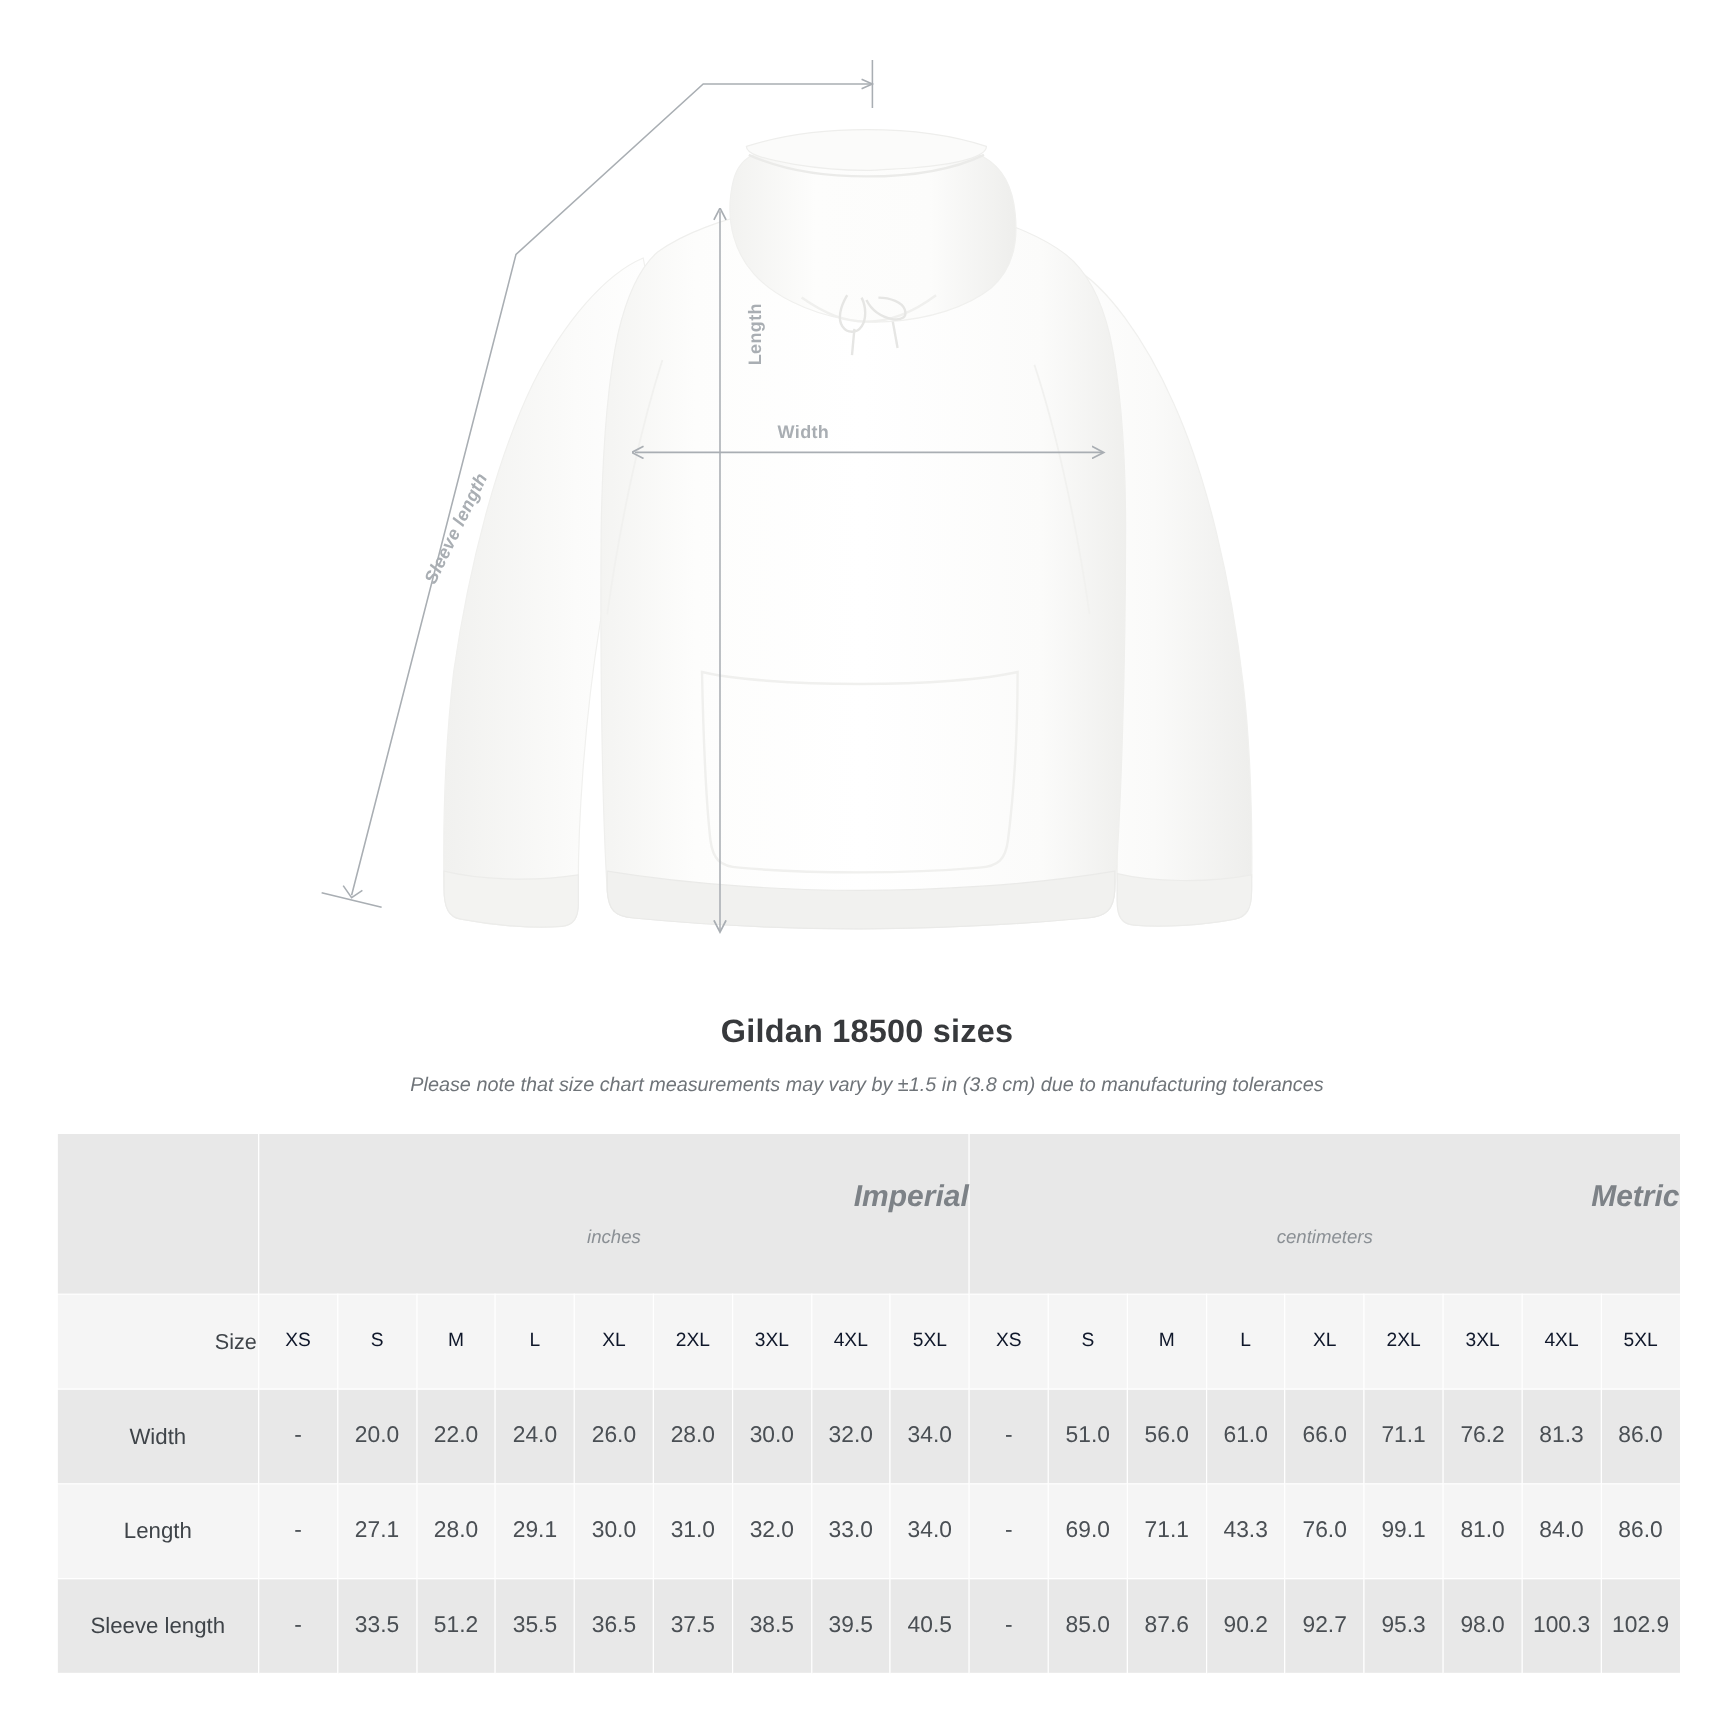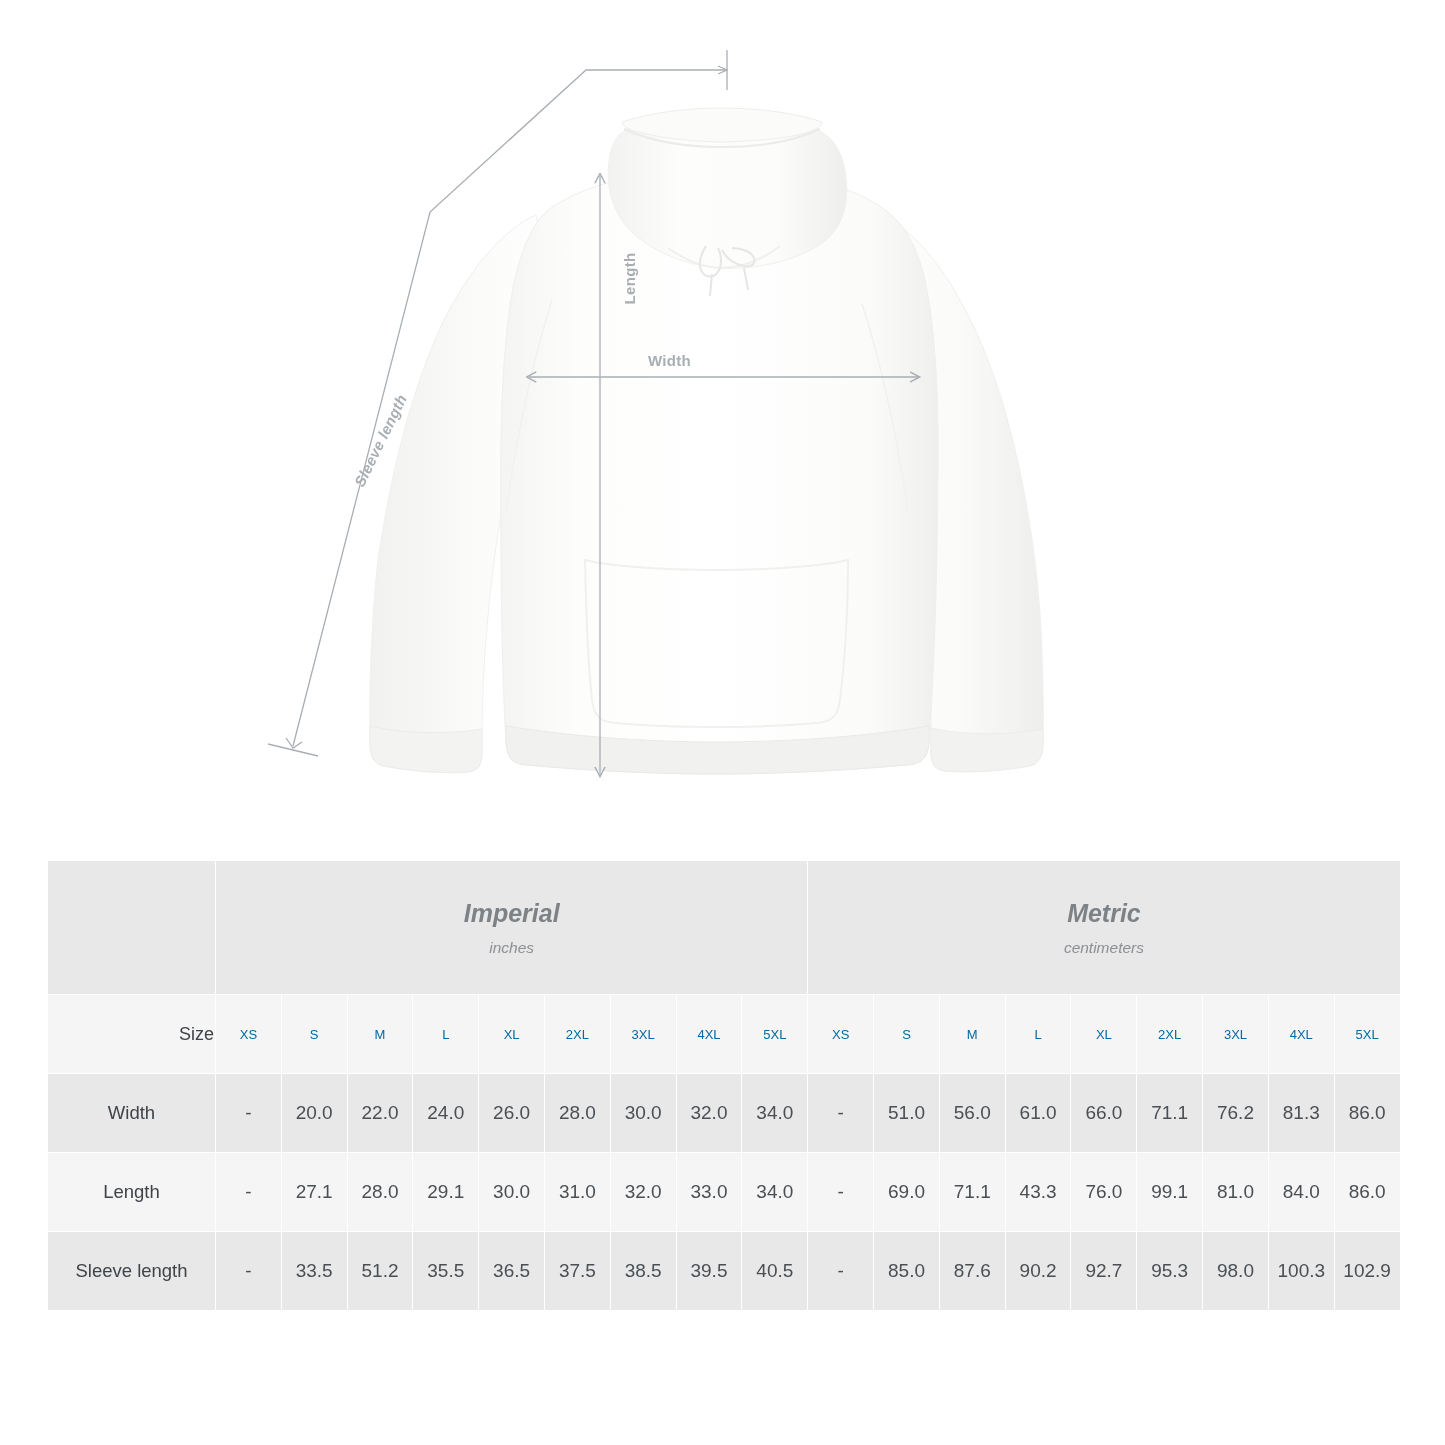--- a/index.html
+++ b/index.html
@@ -86,34 +86,35 @@
   .unit-row td {
     background: #e8e8e8;
     height: 134px;
     padding: 0;
   }
   .unit-name {
     font-size: 25px;
     font-style: italic;
     font-weight: bold;
     color: #7d8287;
+    text-align: right;
   }
   .unit-sub {
     font-size: 15.5px;
     font-style: italic;
     color: #8b9095;
     margin-top: 11px;
     text-align: center;
   }
 
   .head-row td {
     background: #f5f5f5;
     height: 79px;
-    font-size: 13px;
-    color: #0369a1;
+    font-size: 16px;
+    color: #0f172a;
   }
   .head-row td.rowlabel {
     font-size: 18px;
     text-align: right;
   }
 
   .data-row td {
     height: 79px;
     font-size: 19px;
     color: #4a4f54;
@@ -235,20 +236,24 @@
       <line x1="727" y1="50" x2="727" y2="90" stroke="#a9aeb3" stroke-width="1.3"></line>
 
       <line x1="268" y1="744" x2="318" y2="756" stroke="#a9aeb3" stroke-width="1.3"></line>
     </svg>
 
     <div class="dim-label length">Length</div>
     <div class="dim-label width">Width</div>
     <div class="dim-label sleeve">Sleeve length</div>
   </div>
 
+  <div class="title-block">
+    <div class="chart-title">Gildan 18500 sizes</div>
+    <div class="chart-note">Please note that size chart measurements may vary by ±1.5 in (3.8 cm) due to manufacturing tolerances</div>
+  </div>
 
   <div class="table-wrap">
     <table class="size-table">
       <colgroup>
         <col class="c-label">
         <col class="c-cell">
           <col class="c-cell">
           <col class="c-cell">
           <col class="c-cell">
           <col class="c-cell">

